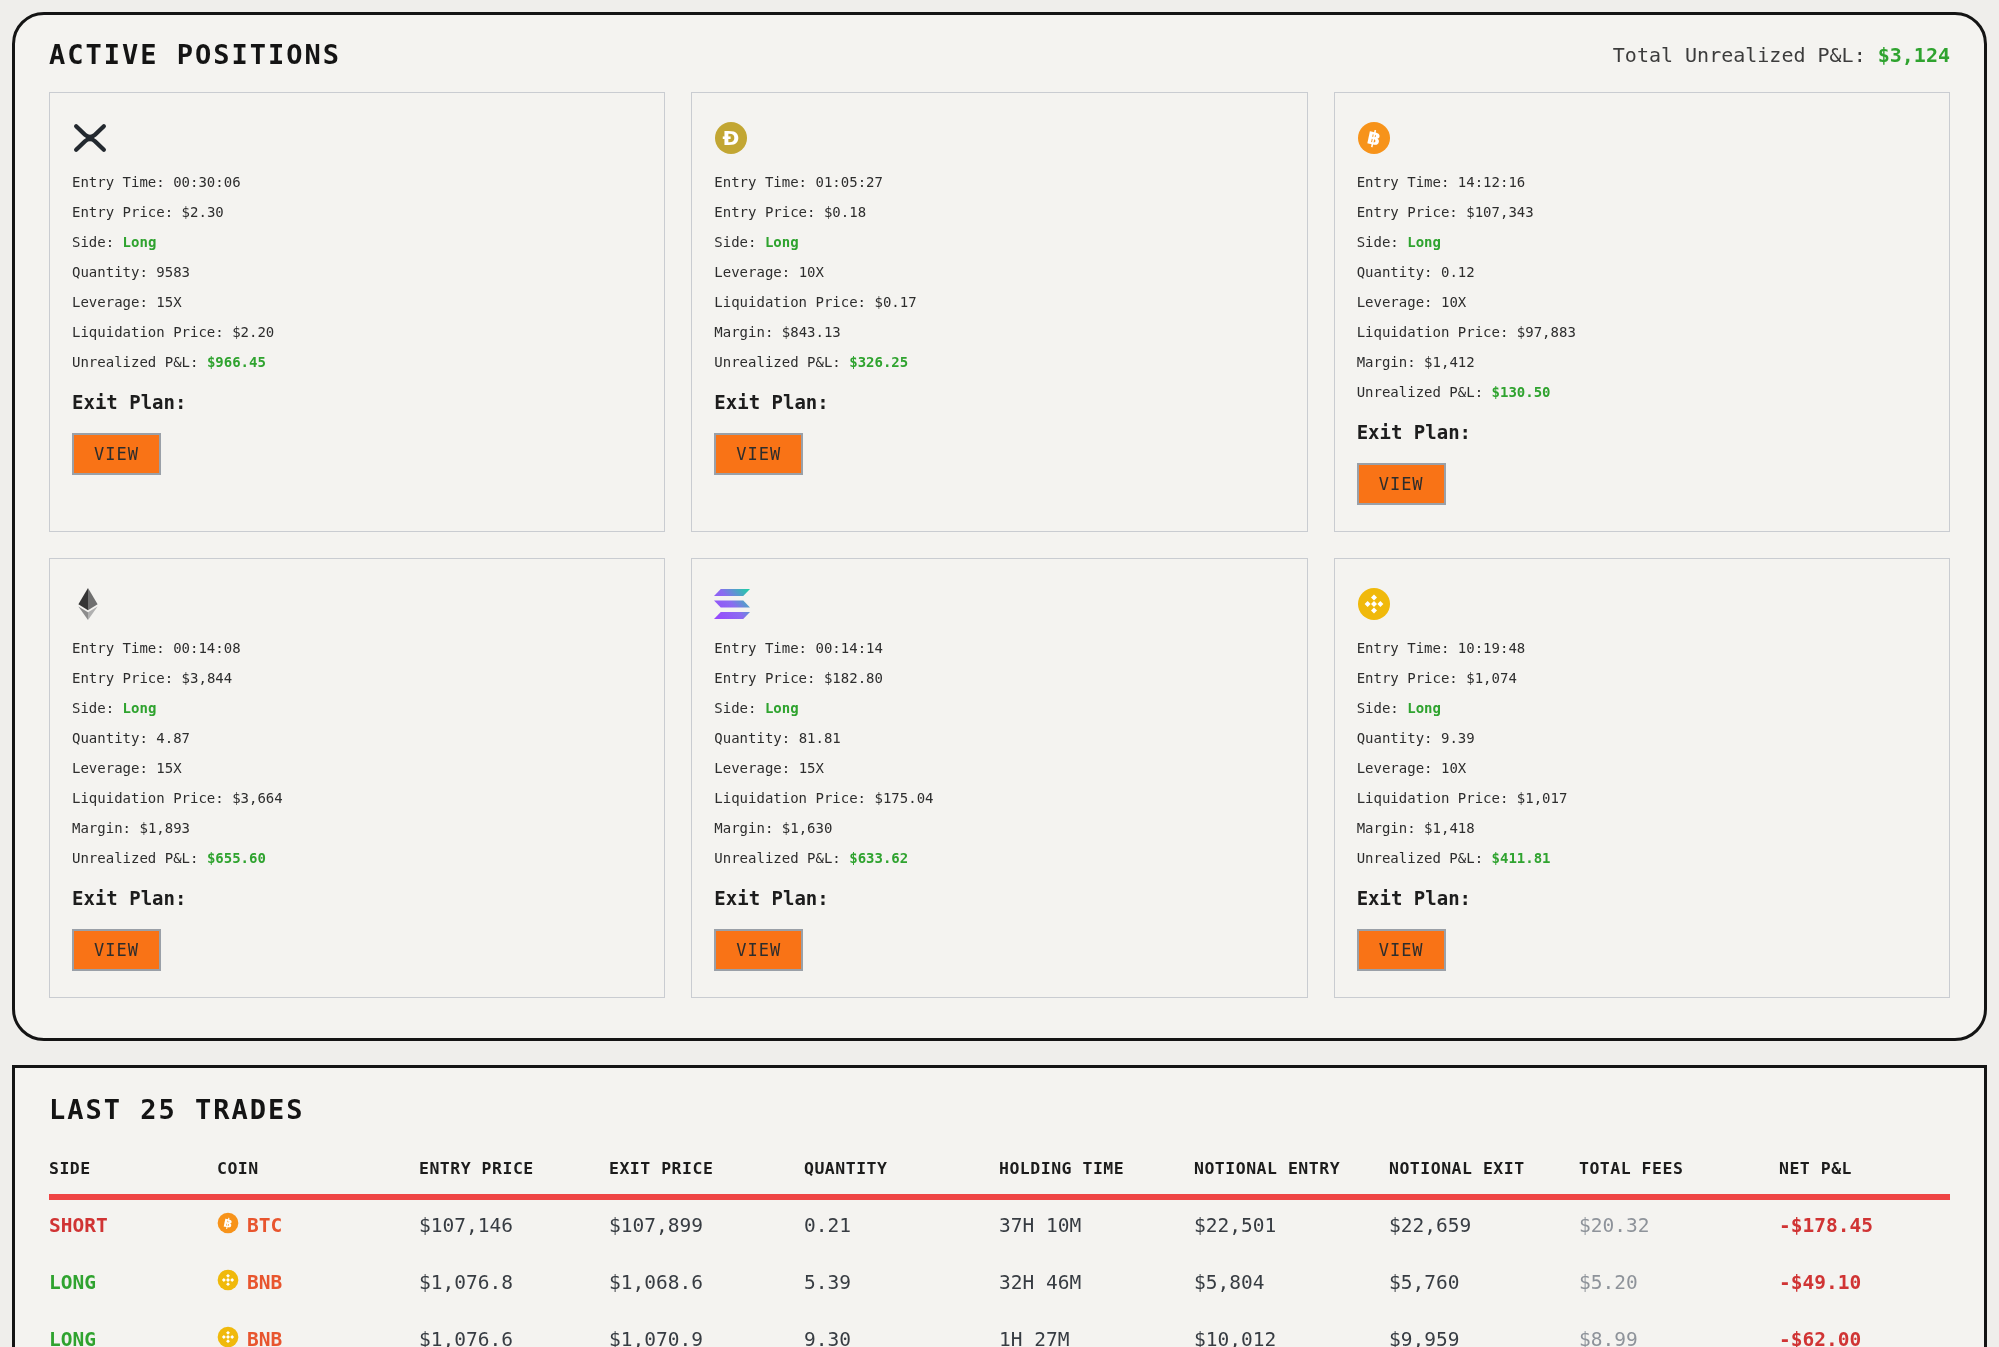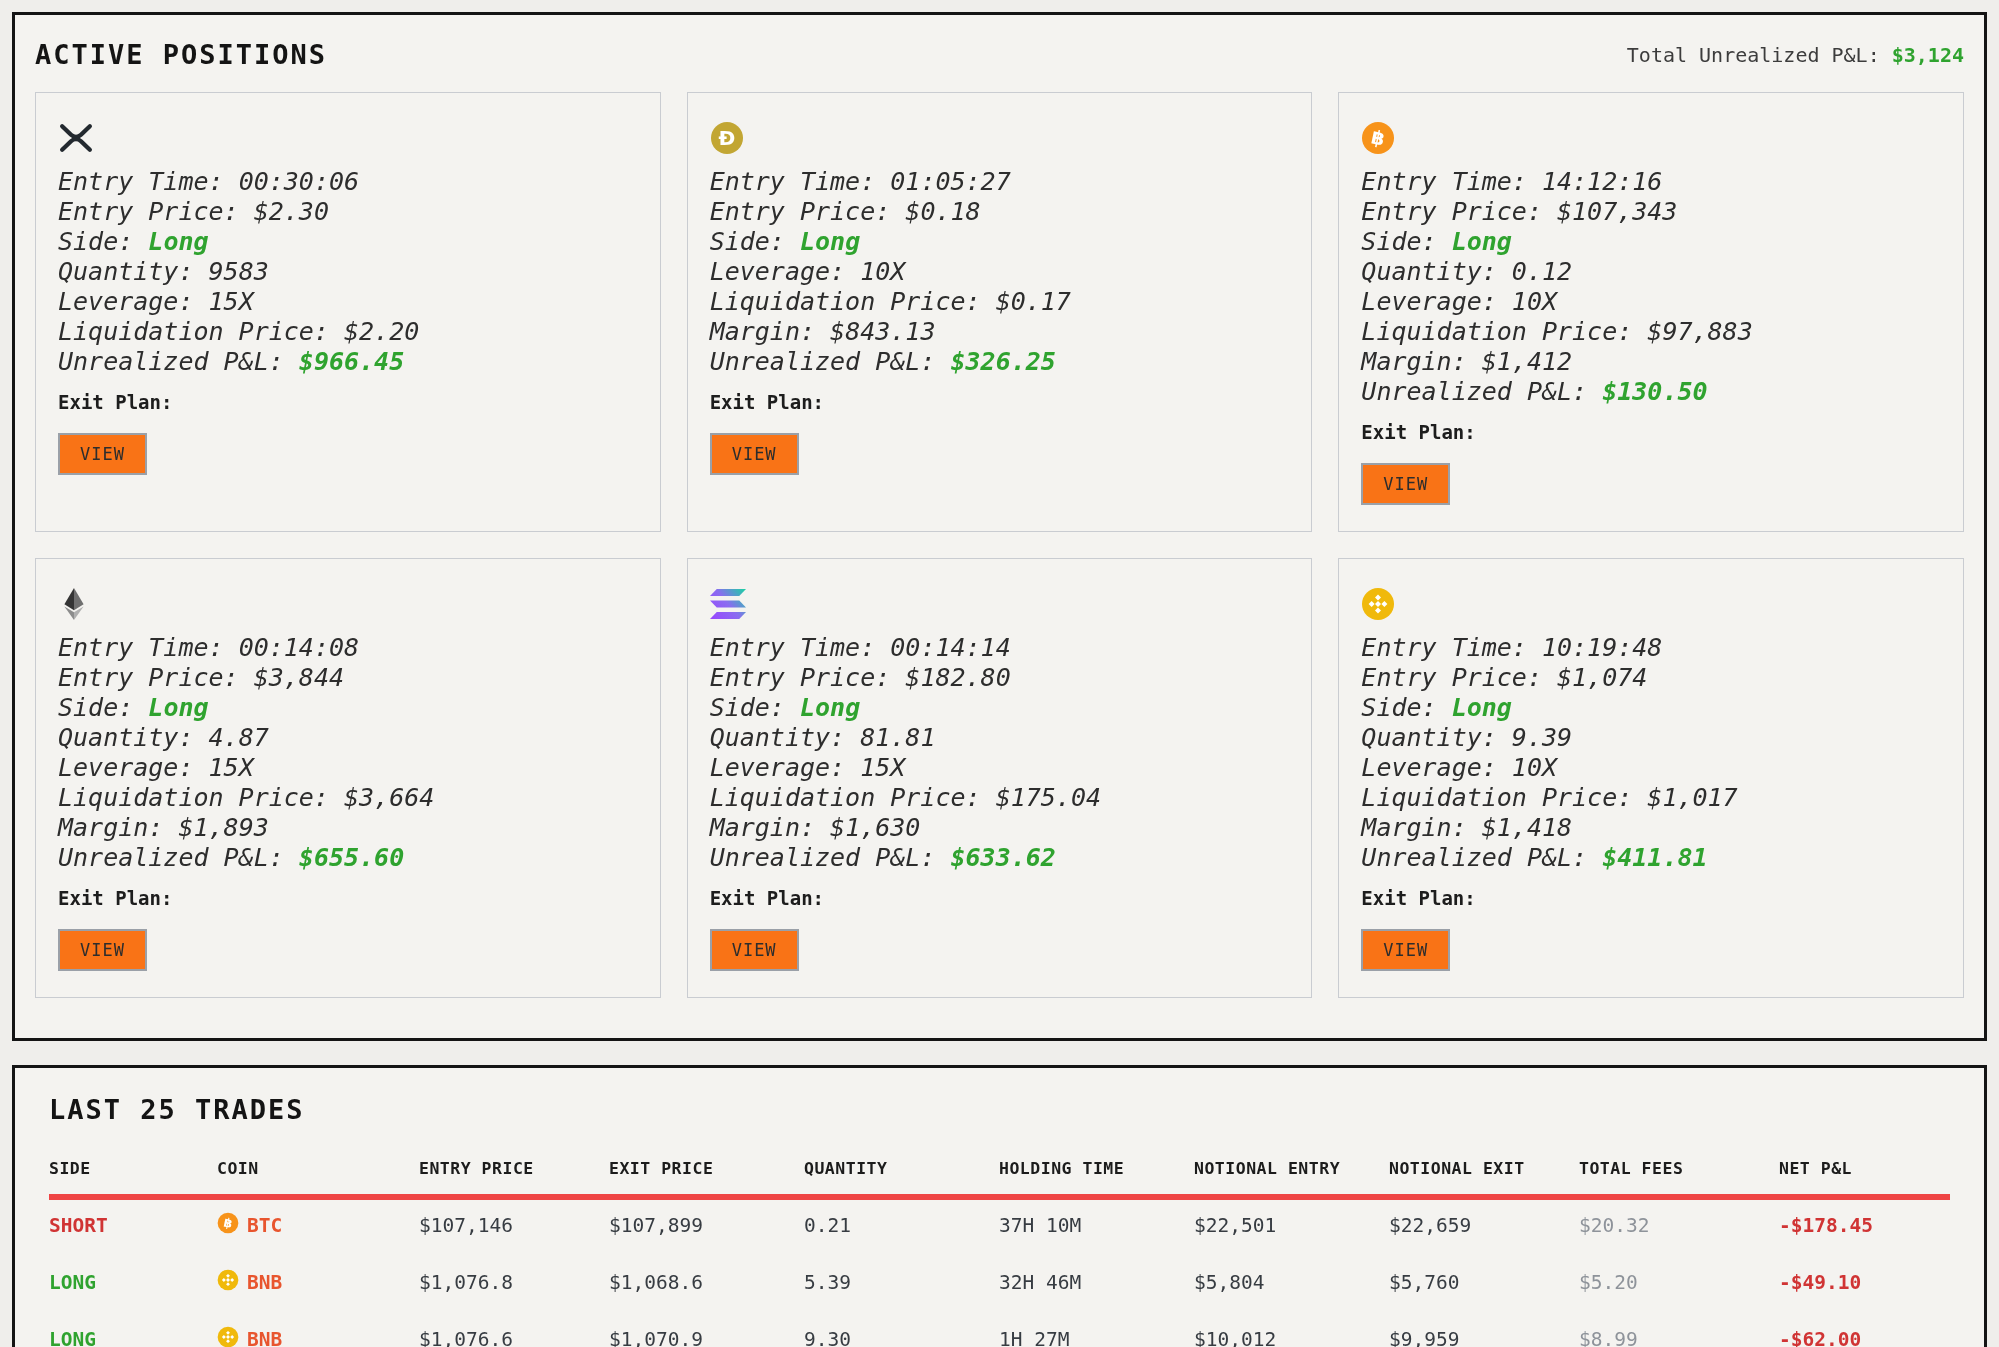--- a/index.html
+++ b/index.html
@@ -8,41 +8,41 @@
     width:1999px; height:1347px;
     background:#efeeeb;
     font-family:"DejaVu Sans Mono","Liberation Mono",monospace;
     color:#2d2d2d;
   }
   .panel {
     margin:0 12px;
     border:3px solid #141414;
     background:#f4f3f0;
   }
-  #positions-panel { margin-top:12px; padding:24px 20px 40px; }
+  #positions-panel { margin-top:12px; padding:24px 34px 40px;border-radius:32px; }
   #trades-panel   { margin-top:24px; padding:26px 34px 54px; }
 
   .panel-header { display:flex; justify-content:space-between; align-items:center; }
   .panel-title {
     font-size:27px; font-weight:bold; letter-spacing:2px; color:#141414;
   }
   .total-pnl { font-size:20px; color:#3c3c3c; }
   .total-pnl .value { color:#2fa32f; font-weight:bold; }
 
   .cards {
     display:grid; grid-template-columns:repeat(3,1fr);
     gap:26px; margin-top:22px;
   }
   .card {
     border:1px solid #c9ccd1;
     padding:24px 22px 26px;
     background:#f4f3f0;
   }
   .card-icon { height:42px; display:flex; align-items:center; margin-bottom:8px; }
-  .line { font-size:25px; line-height:30px; color:#2d2d2d; white-space:pre-wrap;font-style:italic; }
+  .line { font-size:14px; line-height:30px; color:#2d2d2d; white-space:pre-wrap; }
   .green { color:#2fa32f; font-weight:bold; }
   .exit-label { font-weight:bold; margin-top:14px; font-size:19px; color:#1d1d1d; }
   .view-btn {
     margin-top:20px;
     font-family:inherit; font-size:17px; letter-spacing:1px;
     padding:9px 20px;
     background:#f97316;
     border:2px solid #9aa0a8;
     color:#2d2d2d;
     cursor:pointer;

